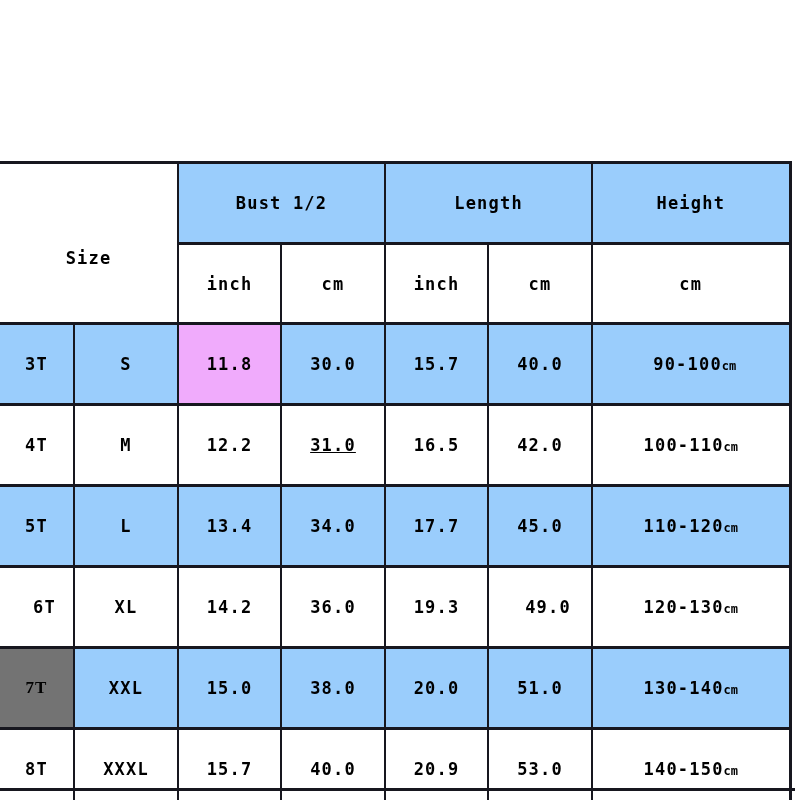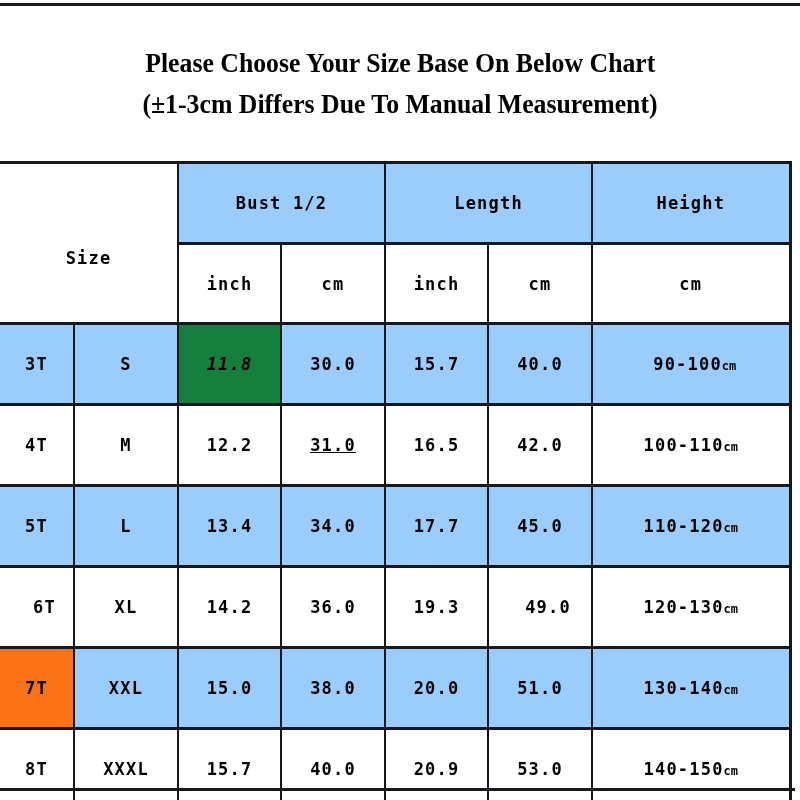--- a/index.html
+++ b/index.html
@@ -104,24 +104,20 @@
     width: 795px;
     height: 3px;
     background: #17171f;
   }
 </style>
 </head>
 <body>
 
 <div id="page">
 
-  <div class="title-block">
-    <div class="title-line">Please Choose Your Size Base On Below Chart</div>
-    <div class="title-line">(±1-3cm Differs Due To Manual Measurement)</div>
-  </div>
 
   <div class="table-wrap">
     <table class="size-chart">
       <colgroup>
         <col style="width:74px">
         <col style="width:104px">
         <col style="width:103px">
         <col style="width:104px">
         <col style="width:103px">
         <col style="width:104px">
@@ -140,21 +136,21 @@
           <td class="white hdr-unit h-sub">inch</td>
           <td class="white hdr-unit h-sub">cm</td>
           <td class="white hdr-unit h-sub">inch</td>
           <td class="white hdr-unit h-sub">cm</td>
           <td class="white hdr-unit h-sub">cm</td>
         </tr>
 
         <tr class="data-row">
           <td class="cell-val h-data" style="background: rgb(154, 205, 252);">3T</td>
           <td class="cell-val h-data" style="background: rgb(154, 205, 252);">S</td>
-          <td class="cell-val h-data" style="background: #15803d; font-style: italic;">11.8</td>
+          <td class="cell-val h-data" style="background: #f0abfc;">11.8</td>
           <td class="cell-val h-data" style="background: rgb(154, 205, 252);">30.0</td>
           <td class="cell-val h-data" style="background: rgb(154, 205, 252);">15.7</td>
           <td class="cell-val h-data" style="background: rgb(154, 205, 252);">40.0</td>
           <td class="height-val h-data" style="background: rgb(154, 205, 252); padding-left: 8px;"><span>90-100</span><span class="unit">cm</span></td>
         </tr>
 
         <tr class="data-row">
           <td class="cell-val h-data" style="background: rgb(255, 255, 255);">4T</td>
           <td class="cell-val h-data" style="background: rgb(255, 255, 255);">M</td>
           <td class="cell-val h-data" style="background: rgb(255, 255, 255);">12.2</td>
@@ -178,21 +174,21 @@
           <td class="cell-val h-data" style="background: rgb(255, 255, 255); padding-left: 16px;">6T</td>
           <td class="cell-val h-data" style="background: rgb(255, 255, 255);">XL</td>
           <td class="cell-val h-data" style="background: rgb(255, 255, 255);">14.2</td>
           <td class="cell-val h-data" style="background: rgb(255, 255, 255);">36.0</td>
           <td class="cell-val h-data" style="background: rgb(255, 255, 255);">19.3</td>
           <td class="cell-val h-data" style="background: rgb(255, 255, 255); padding-left: 16px;">49.0</td>
           <td class="height-val h-data" style="background: rgb(255, 255, 255);"><span>120-130</span><span class="unit">cm</span></td>
         </tr>
 
         <tr class="data-row">
-          <td class="cell-val h-data" style="background: #f97316;">7T</td>
+          <td class="cell-val h-data" style="background: #737373; font-family: Liberation Serif, serif;">7T</td>
           <td class="cell-val h-data" style="background: rgb(154, 205, 252);">XXL</td>
           <td class="cell-val h-data" style="background: rgb(154, 205, 252);">15.0</td>
           <td class="cell-val h-data" style="background: rgb(154, 205, 252);">38.0</td>
           <td class="cell-val h-data" style="background: rgb(154, 205, 252);">20.0</td>
           <td class="cell-val h-data" style="background: rgb(154, 205, 252);">51.0</td>
           <td class="height-val h-data" style="background: rgb(154, 205, 252);"><span>130-140</span><span class="unit">cm</span></td>
         </tr>
 
         <tr class="data-row">
           <td class="cell-val h-data" style="background: rgb(255, 255, 255);">8T</td>

